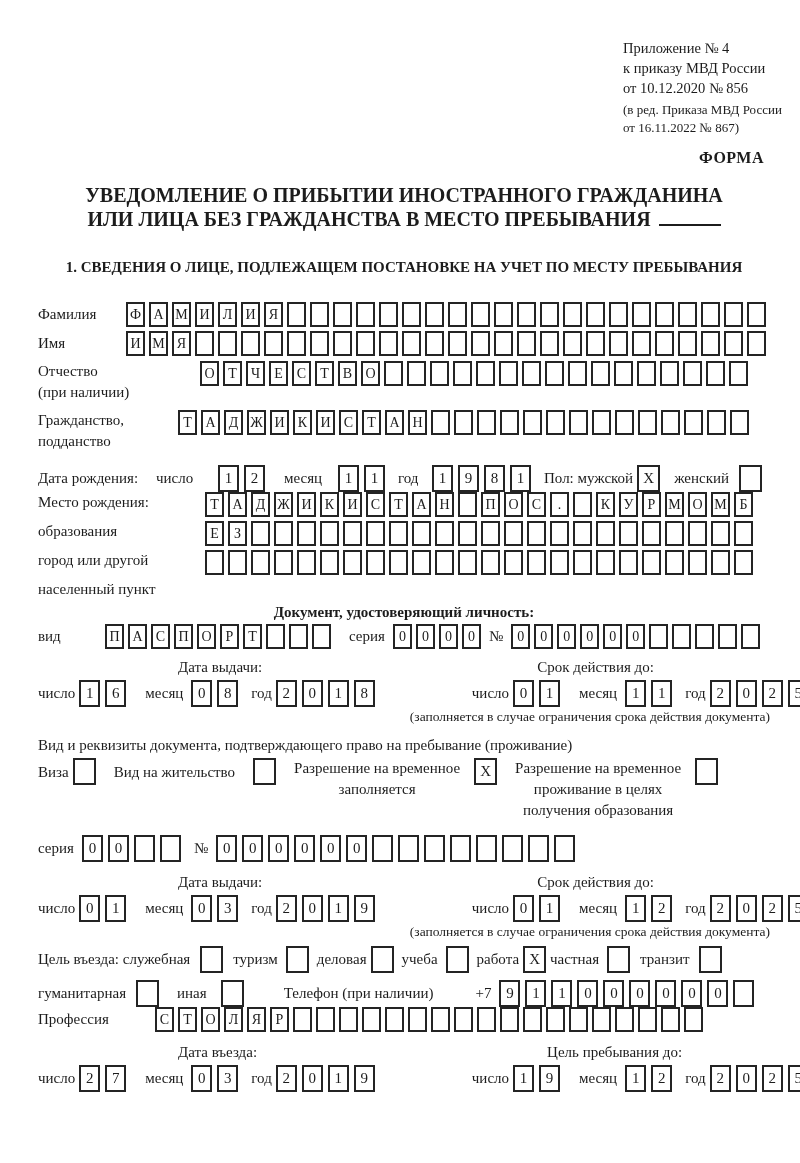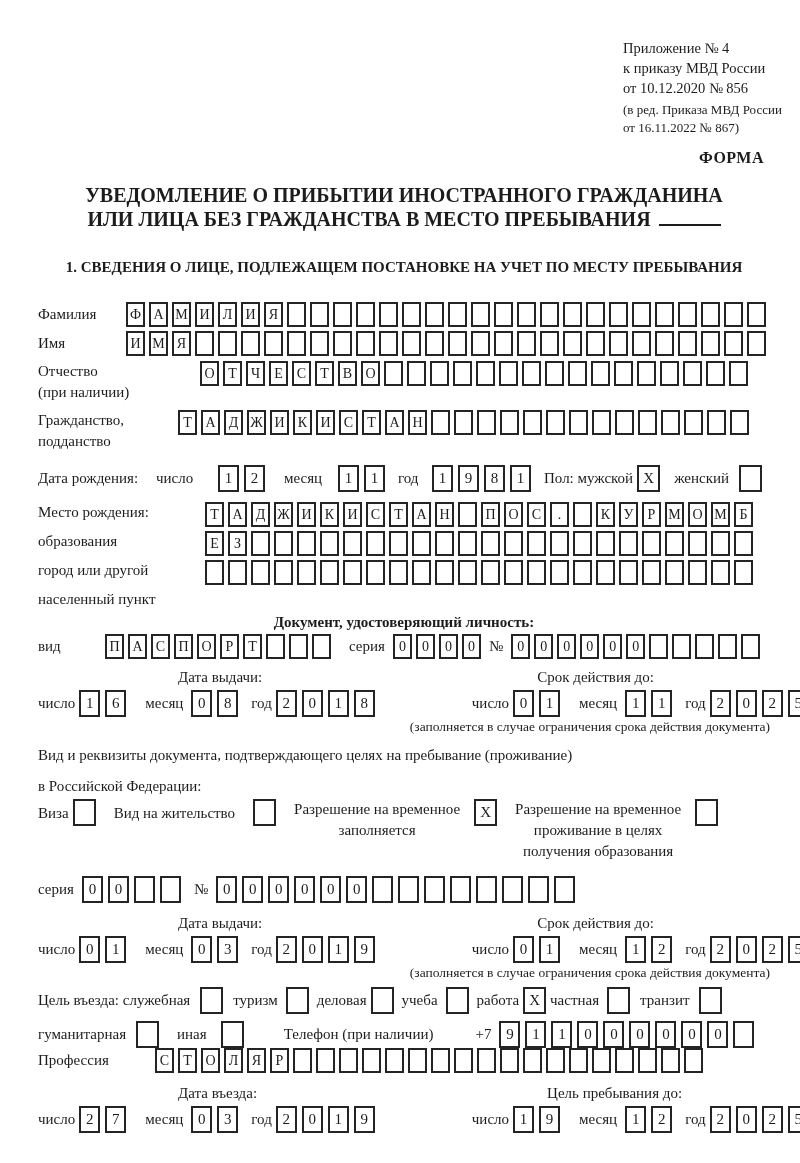--- a/index.html
+++ b/index.html
@@ -226,21 +226,21 @@
     <span class="gap8"></span>
     <span class="lbl">Пол: мужской</span>
     <span class="gap4"></span>
     <span class="cbox">X</span>
     <span class="gap14"></span>
     <span class="lbl">женский</span>
     <span class="gap10"></span>
     <span class="cbox"></span>
   </div>
 
-  <div class="row" style="margin-top:10px">
+  <div class="row" style="">
     <span style="width:167px">
       <span class="lbl2" style="display:block">Место рождения:</span>
       <span class="lbl2" style="display:block; margin-top:8px">образования</span>
       <span class="lbl2" style="display:block; margin-top:8px">город или другой</span>
       <span class="lbl2" style="display:block; margin-top:8px">населенный пункт</span>
     </span>
     <span>
       <span class="cells" style="display:flex">
           <span class="cell">Т</span>
           <span class="cell">А</span>
@@ -416,22 +416,21 @@
           <span class="cell">2</span>
           <span class="cell">0</span>
           <span class="cell">2</span>
           <span class="cell">5</span>
         </span>
     </span>
   </div>
 
   <div class="note" style="text-align:right; padding-right:0; margin-top:2px">(заполняется в случае ограничения срока действия документа)</div>
 
-  <div class="lbl" style="margin-top:8px">Вид и реквизиты документа, подтверждающего целях на пребывание (проживание)</div>
-  <div class="lbl" style="margin-top:6px">в Российской Федерации:</div>
+  <div class="lbl" style="margin-top:8px">Вид и реквизиты документа, подтверждающего право на пребывание (проживание)</div>
 
   <div class="row" style="">
     <span class="lbl2" style="line-height:29px">Виза</span>
     <span class="gap4"></span>
     <span class="cbox"></span>
     <span class="gap18"></span>
     <span class="lbl2" style="line-height:29px">Вид на жительство</span>
     <span class="gap18"></span>
     <span class="cbox"></span>
     <span class="gap18"></span>

